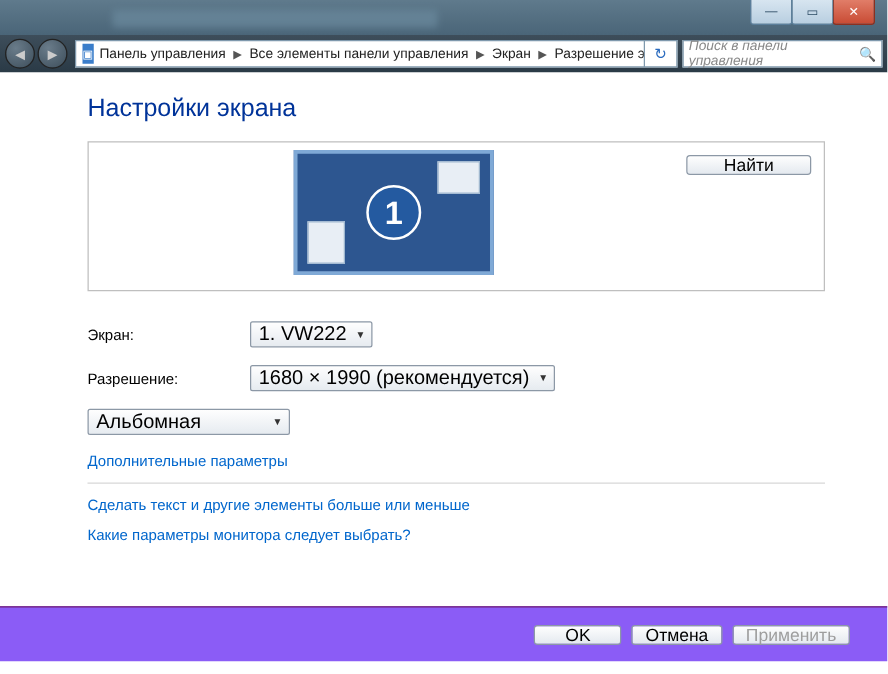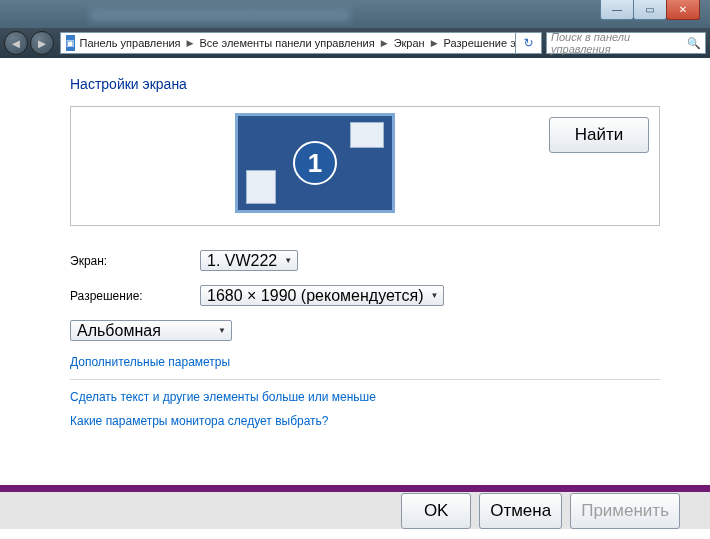--- a/index.html
+++ b/index.html
@@ -79,21 +79,21 @@
   .search-box .sicon { margin-left:auto; color:#2a6bbf; font-style:normal;}
   .content {
     position:absolute; top:58px; left:0; right:0; bottom:0;
     background:#fff;
     padding:18px 20px 0 20px;
   }
   .inner {
     margin-left:50px; margin-right:30px;
   }
   h1.page-title {
-    color:#003399; font-weight:normal; font-size:14px;
+    color:#003399; font-weight:normal; font-size:20px;
     margin-bottom:14px;
   }
   .preview-frame {
     border:1px solid #bfbfbf;
     padding:6px 10px;
     display:flex; align-items:flex-start;
     height:120px;
   }
   .monitor-preview {
     margin:0 auto;
@@ -114,24 +114,24 @@
     background:#e8eef5; border:1px solid #9fb7cf;
   }
   .mini-win2 {
     position:absolute; bottom:6px; left:8px; width:30px;height:34px;
     background:#e8eef5; border:1px solid #9fb7cf;
   }
   .side-buttons {
     display:flex; flex-direction:column; gap:10px; margin-left:auto; padding-top:4px;
   }
   .w7-btn {
-    min-width:100px; height:36px;
+    min-width:100px; height:16px;
     background:linear-gradient(#fefefe,#e4e9ef);
     border:1px solid #8c98a6; border-radius:3px;
-    font-size:17px; color:#000;
+    font-size:14px; color:#000;
     padding:0 10px; cursor:default;
     display:flex;align-items:center;justify-content:center;
   }
   .form-rows { margin-top:24px; }
   .form-row { display:flex; align-items:center; margin-bottom:14px; }
   .form-label { width:130px; color:#000; }
   .w7-select {
     height:21px; background:linear-gradient(#fefefe,#e6ebf0);
     border:1px solid #8c98a6; border-radius:2px;
     font-size:16px; padding:0 20px 0 6px;
@@ -146,21 +146,21 @@
     text-align:left; margin-top:8px;
   }
   .adv-link a, .links a {
     color:#0066cc; text-decoration:none; font-size:12px;
   }
   hr.sep { border:none; border-top:1px solid #d8d8d8; margin:10px 0; }
   .links { margin-top:6px; }
   .links div { margin-bottom:10px; }
   .button-bar {
     position:absolute; left:0; right:0; bottom:10px;
-    background:#e5e5e5; border-top:7px solid #701a75;
+    background:#8b5cf6; border-top:1px solid #701a75;
     height:44px; display:flex; align-items:center; justify-content:flex-end;
     gap:8px; padding-right:30px;
   }
   .w7-btn.disabled { color:#9e9e9e; }
 </style>
 </head>
 <body>
 
 <div class="titlebar-bg">
   <div class="titlebar-blur"></div>

